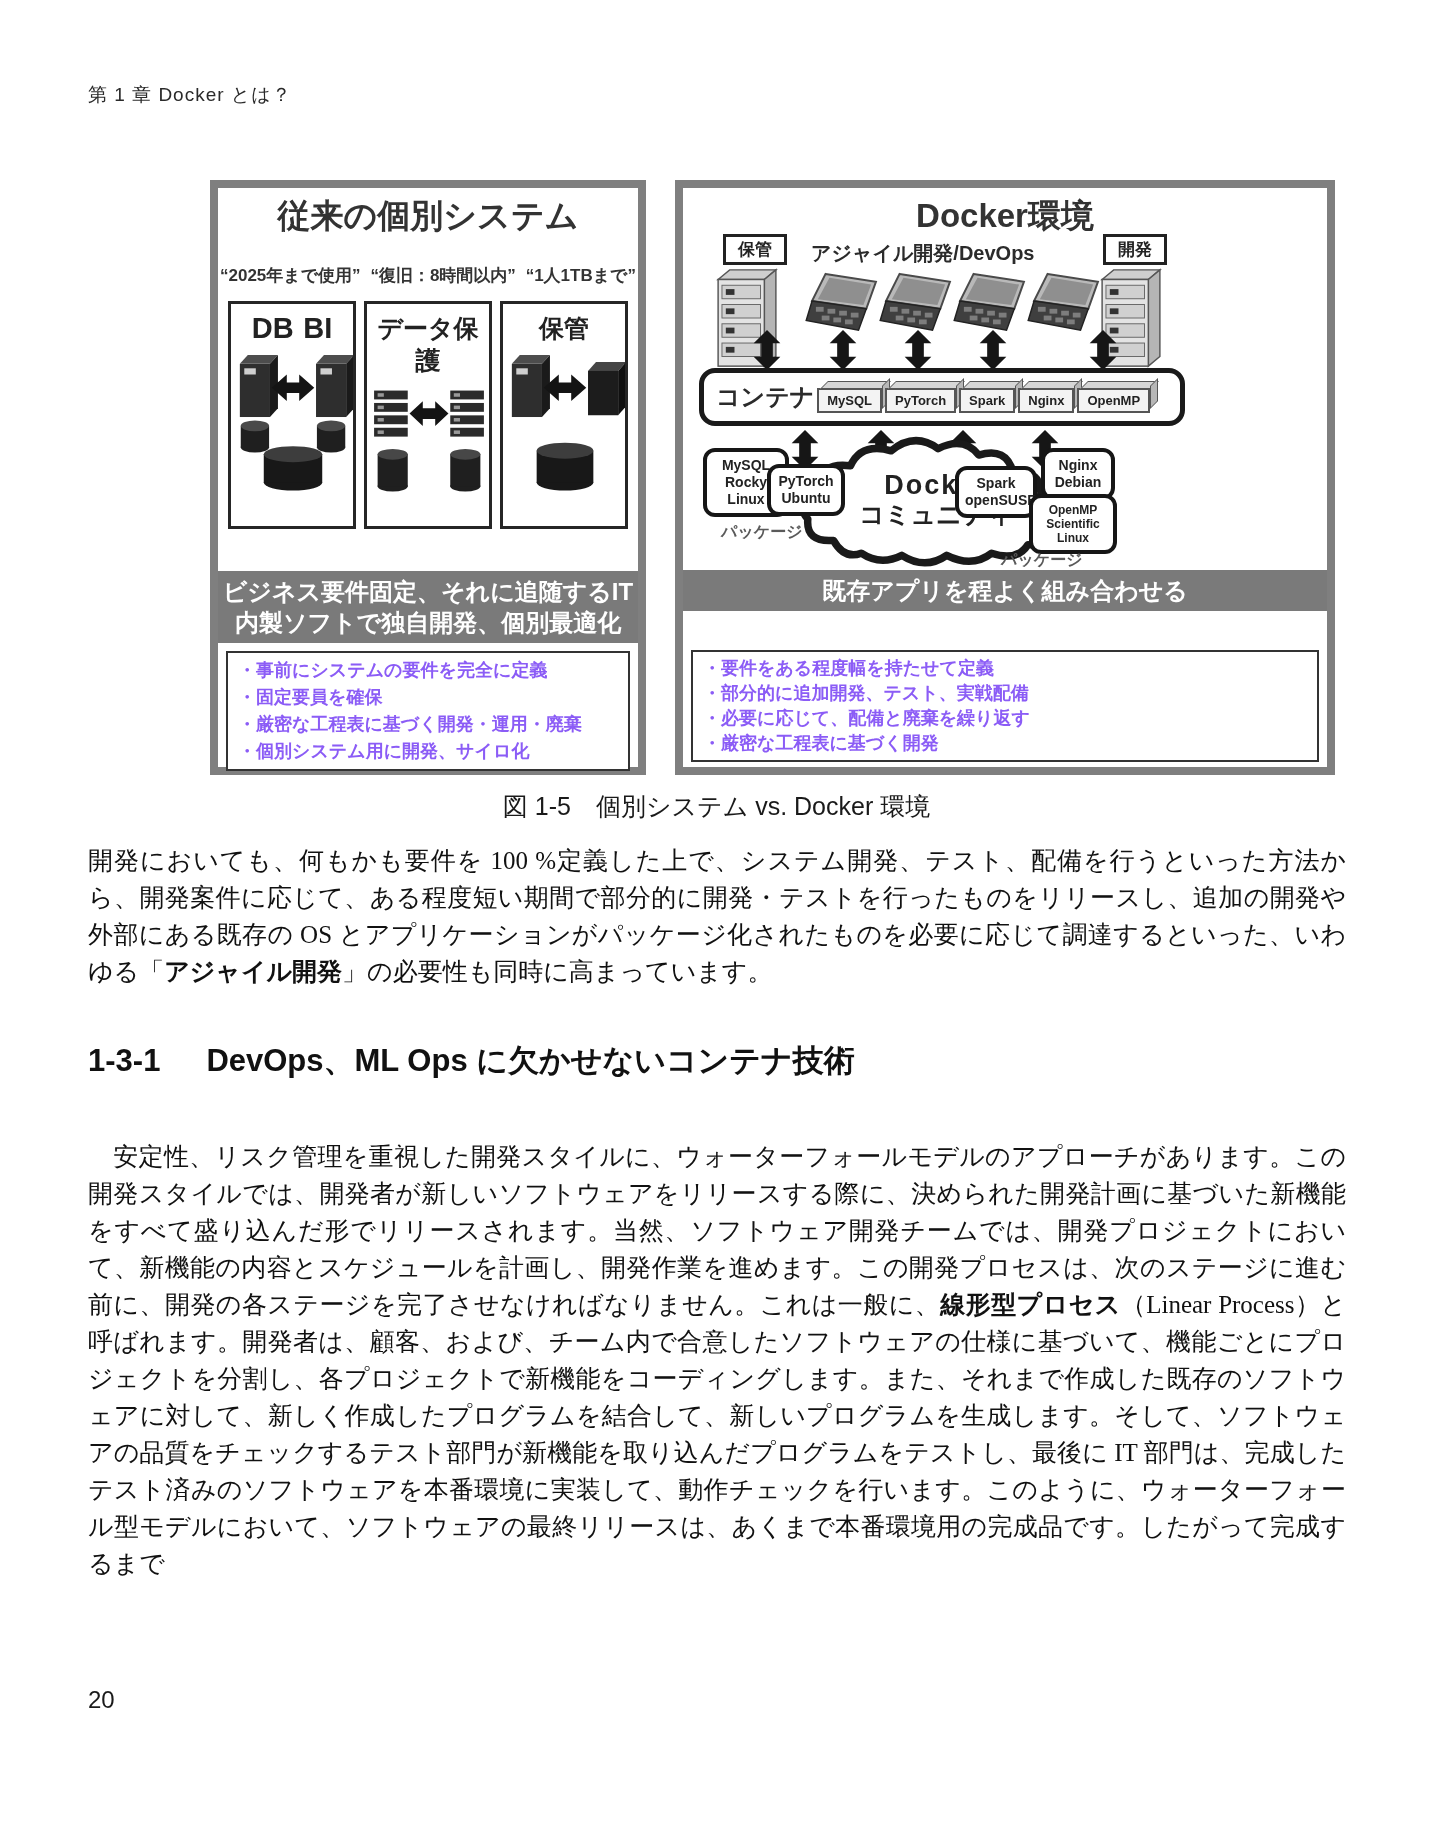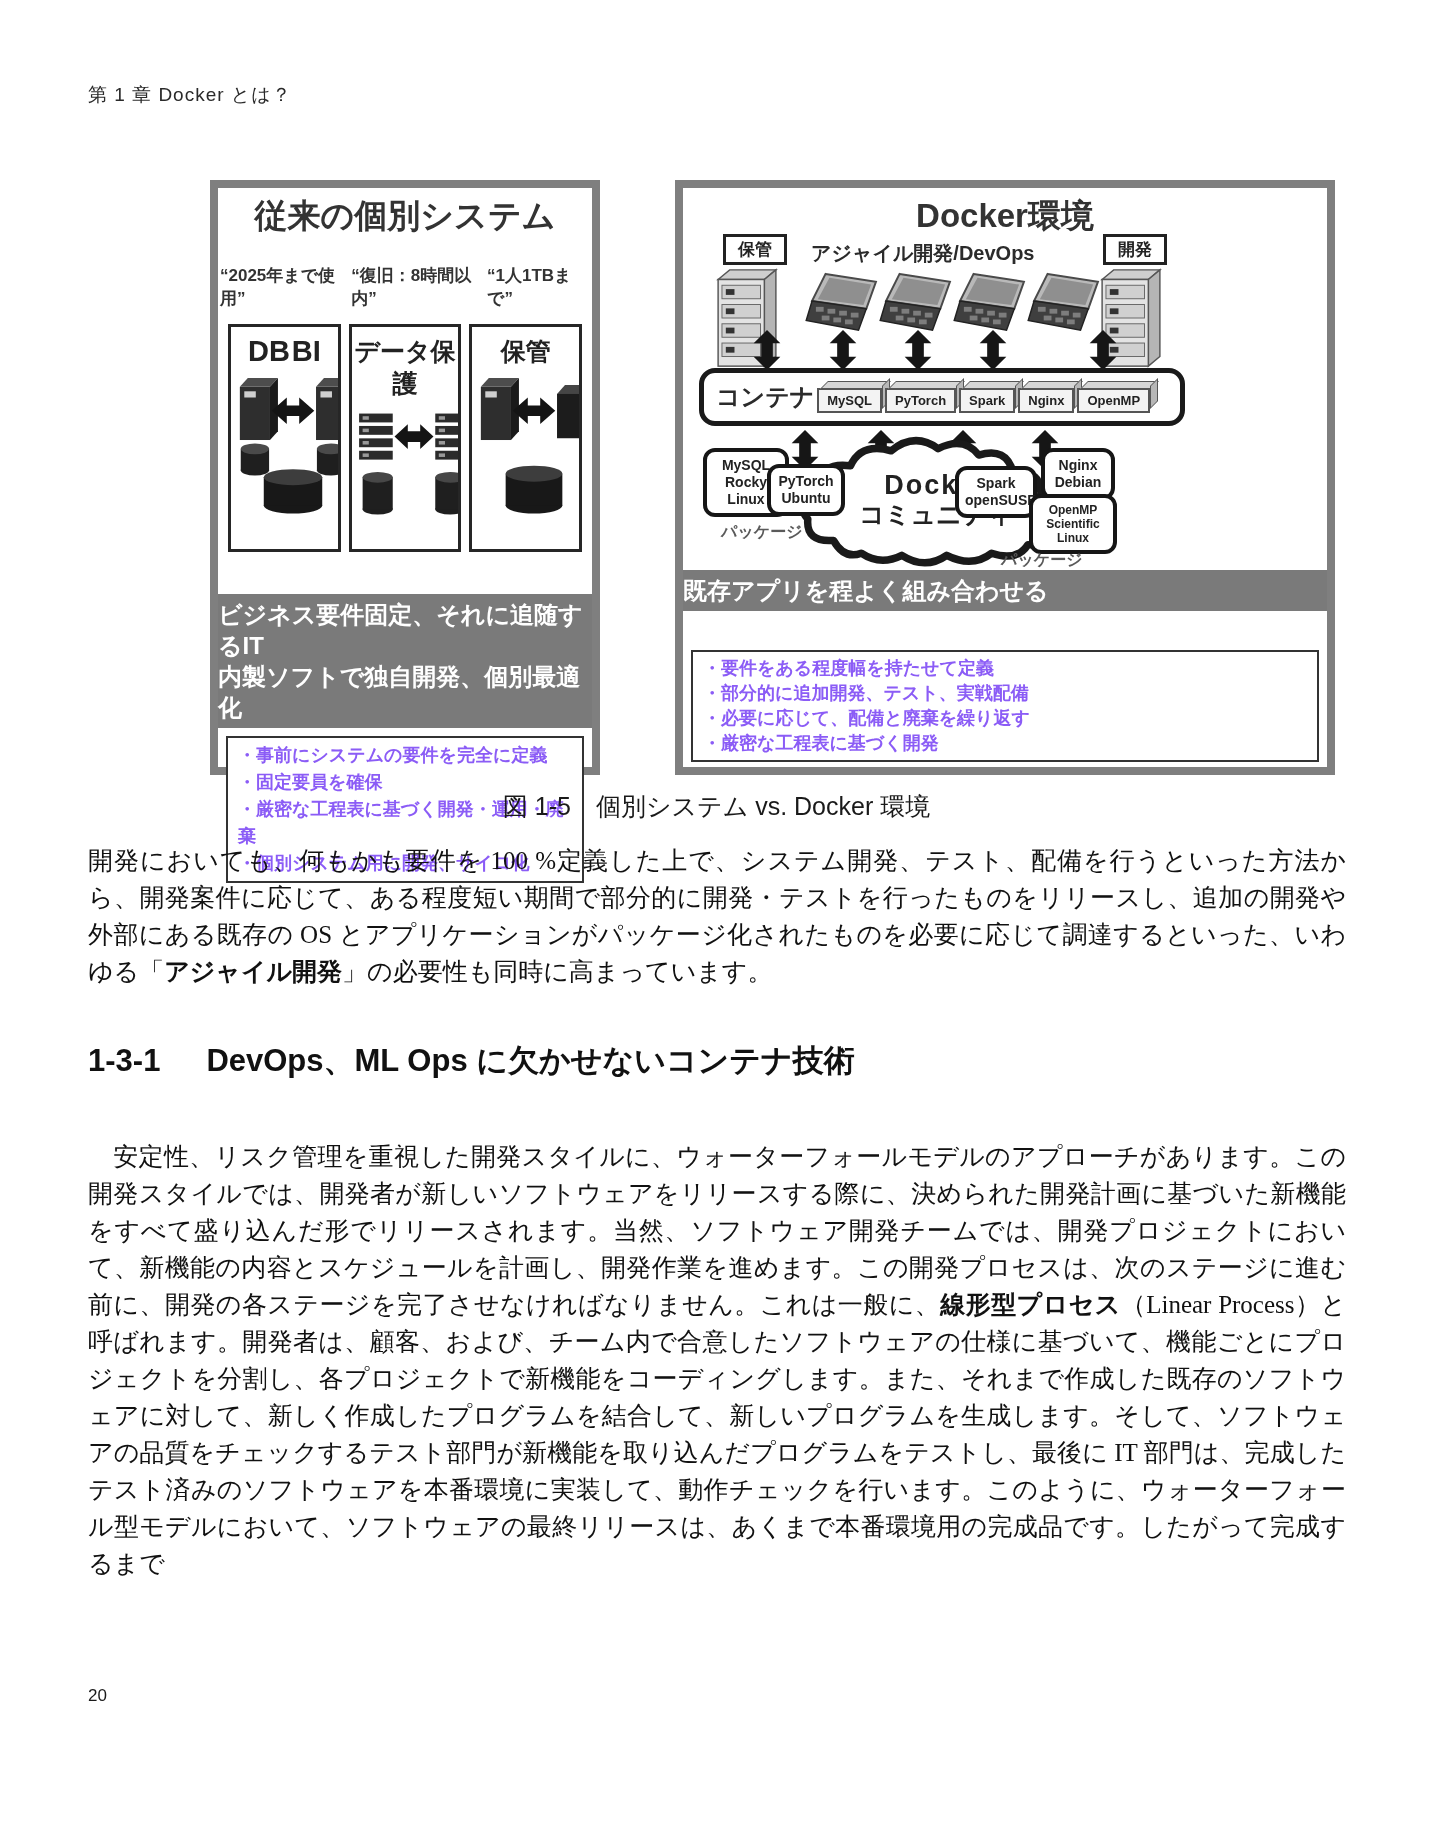--- a/index.html
+++ b/index.html
@@ -2,37 +2,37 @@
 <html><head>
 <meta charset="utf-8">
 <style>
   html,body{margin:0;padding:0;}
   body{
     position:relative;width:1433px;height:1827px;background:#ffffff;
     font-family:"Liberation Sans",sans-serif;color:#1a1a1a;
   }
   
   #running-header{position:absolute;left:88px;top:82px;font-size:19px;color:#2a2a2a;letter-spacing:1px;}
-  #page-number{position:absolute;left:88px;top:1686px;font-size:17px;color:#1a1a1a;}
+  #page-number{position:absolute;left:88px;top:1686px;font-size:24px;color:#1a1a1a;}
 
   
   #figure{position:absolute;left:210px;top:180px;width:1013px;height:595px;}
   .panel{position:absolute;top:0;height:595px;border:8px solid #7f7f7f;background:#fff;box-sizing:border-box;}
-  #panel-left{left:0;width:390px;}
+  #panel-left{left:0;width:436px;}
   #panel-right{left:465px;width:660px;}
   .panel-title{text-align:center;font-weight:bold;font-size:33px;color:#333;margin-top:8px;line-height:40px;}
 
   
   .quotes{display:flex;justify-content:space-between;padding:0 2px;margin-top:28px;font-size:17px;font-weight:bold;color:#333;}
   .subboxes{display:flex;gap:8px;padding:0 10px;margin-top:14px;height:228px;}
   .subbox{flex:1;border:3px solid #262626;background:#fff;overflow:hidden;}
   .subbox-label{text-align:center;font-weight:bold;color:#222;margin-top:8px;font-size:25px;line-height:32px;}
   .subbox-label.dbbi{display:flex;justify-content:space-around;padding:0 16px;font-size:29px;}
   .subbox svg{display:block;margin:2px auto 0;}
-  .graybar{margin-top:42px;background:#7a7a7a;color:#fff;font-weight:bold;font-size:24px;line-height:31px;text-align:left;padding:5px 0;}
+  .graybar{margin-top:42px;background:#7a7a7a;color:#fff;font-weight:bold;font-size:24px;line-height:31px;text-align:center;padding:5px 0;}
   .bullets{margin:8px;border:2px solid #333;background:#fff;padding:4px 10px;font-weight:bold;font-size:18px;color:#8b5cf6;}
   #panel-left .bullets div{line-height:27px;}
   #panel-right .bullets{position:absolute;left:8px;right:8px;top:462px;margin:0;}
   #panel-right .bullets div{line-height:25px;}
   #panel-right .graybar{position:absolute;left:0;right:0;top:382px;margin:0;}
 
   
   .rp-abs{position:absolute;}
   .mini-label{position:absolute;border:3px solid #222;background:#fff;padding:1px 12px;font-size:17px;font-weight:bold;color:#222;z-index:2;}
   #agile-label{position:absolute;left:128px;top:52px;font-size:20px;font-weight:bold;color:#2b2b2b;}

